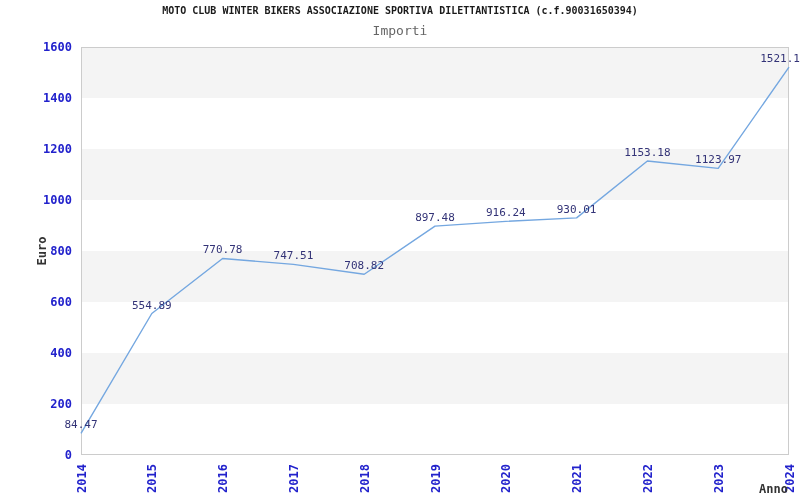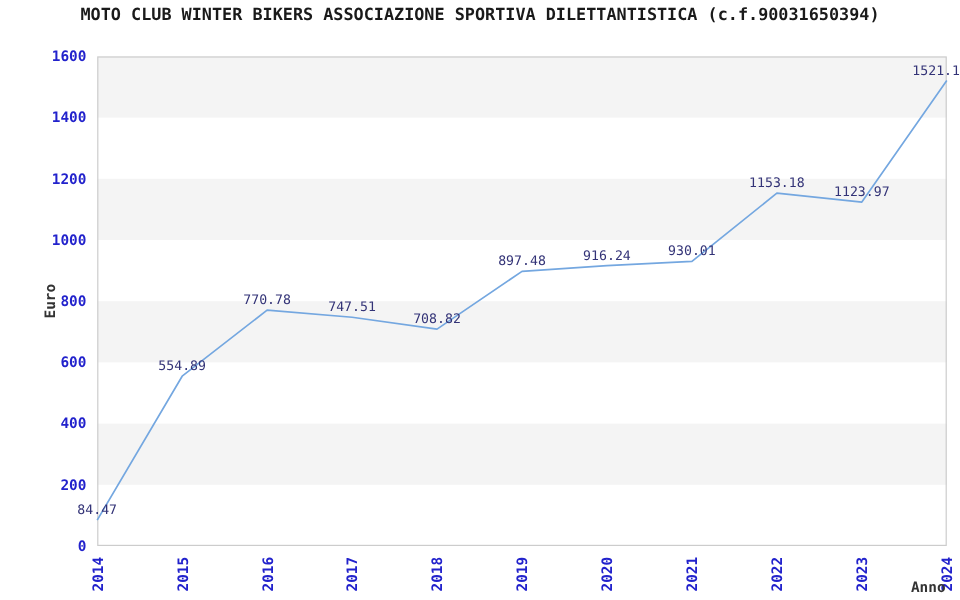--- a/index.html
+++ b/index.html
@@ -3,37 +3,38 @@
 <meta charset="utf-8">
 <style>
   html,body{margin:0;padding:0;}
   body{
     width:800px;height:500px;overflow:hidden;background:#ffffff;
     font-family:"DejaVu Sans Mono","Liberation Mono",monospace;
   }
   .fig{position:relative;width:800px;height:500px;}
   .chart-title{
     position:absolute;top:5px;left:0;width:100%;text-align:center;
-    font-weight:bold;font-size:14px;white-space:pre;color:#1a1a1a;
+    font-weight:bold;font-size:10px;white-space:pre;color:#1a1a1a;
   }
   .chart-subtitle{
     position:absolute;top:23px;left:0;width:100%;text-align:center;
     font-size:13px;color:#666666;
   }
   svg{position:absolute;top:0;left:0;}
   .ytick{font-family:"DejaVu Sans Mono","Liberation Mono",monospace;font-size:12px;font-weight:bold;}
   .xtick{font-family:"DejaVu Sans Mono","Liberation Mono",monospace;font-size:12px;font-weight:bold;}
   .dlabel{font-family:"DejaVu Sans Mono","Liberation Mono",monospace;font-size:11px;}
   .axis-title{font-family:"DejaVu Sans Mono","Liberation Mono",monospace;font-size:12px;font-weight:bold;}
 </style>
 </head>
 <body>
 
 <div class="fig">
   <div class="chart-title" style="color: rgb(26, 26, 26);">MOTO CLUB WINTER BIKERS ASSOCIAZIONE SPORTIVA DILETTANTISTICA (c.f.90031650394)</div>
+  <div class="chart-subtitle" style="color: rgb(102, 102, 102);">Importi</div>
 
   <svg id="chart" width="800" height="500" viewBox="0 0 800 500">
     <g id="bands">
         <rect x="81" y="353" width="708" height="51" fill="#f4f4f4"></rect>
         <rect x="81" y="251" width="708" height="51" fill="#f4f4f4"></rect>
         <rect x="81" y="149" width="708" height="51" fill="#f4f4f4"></rect>
         <rect x="81" y="47" width="708" height="51" fill="#f4f4f4"></rect>
       </g>
     <g id="frame">
         <rect x="81.5" y="47.5" width="707" height="407" fill="none" stroke="#cccccc" stroke-width="1"></rect>

